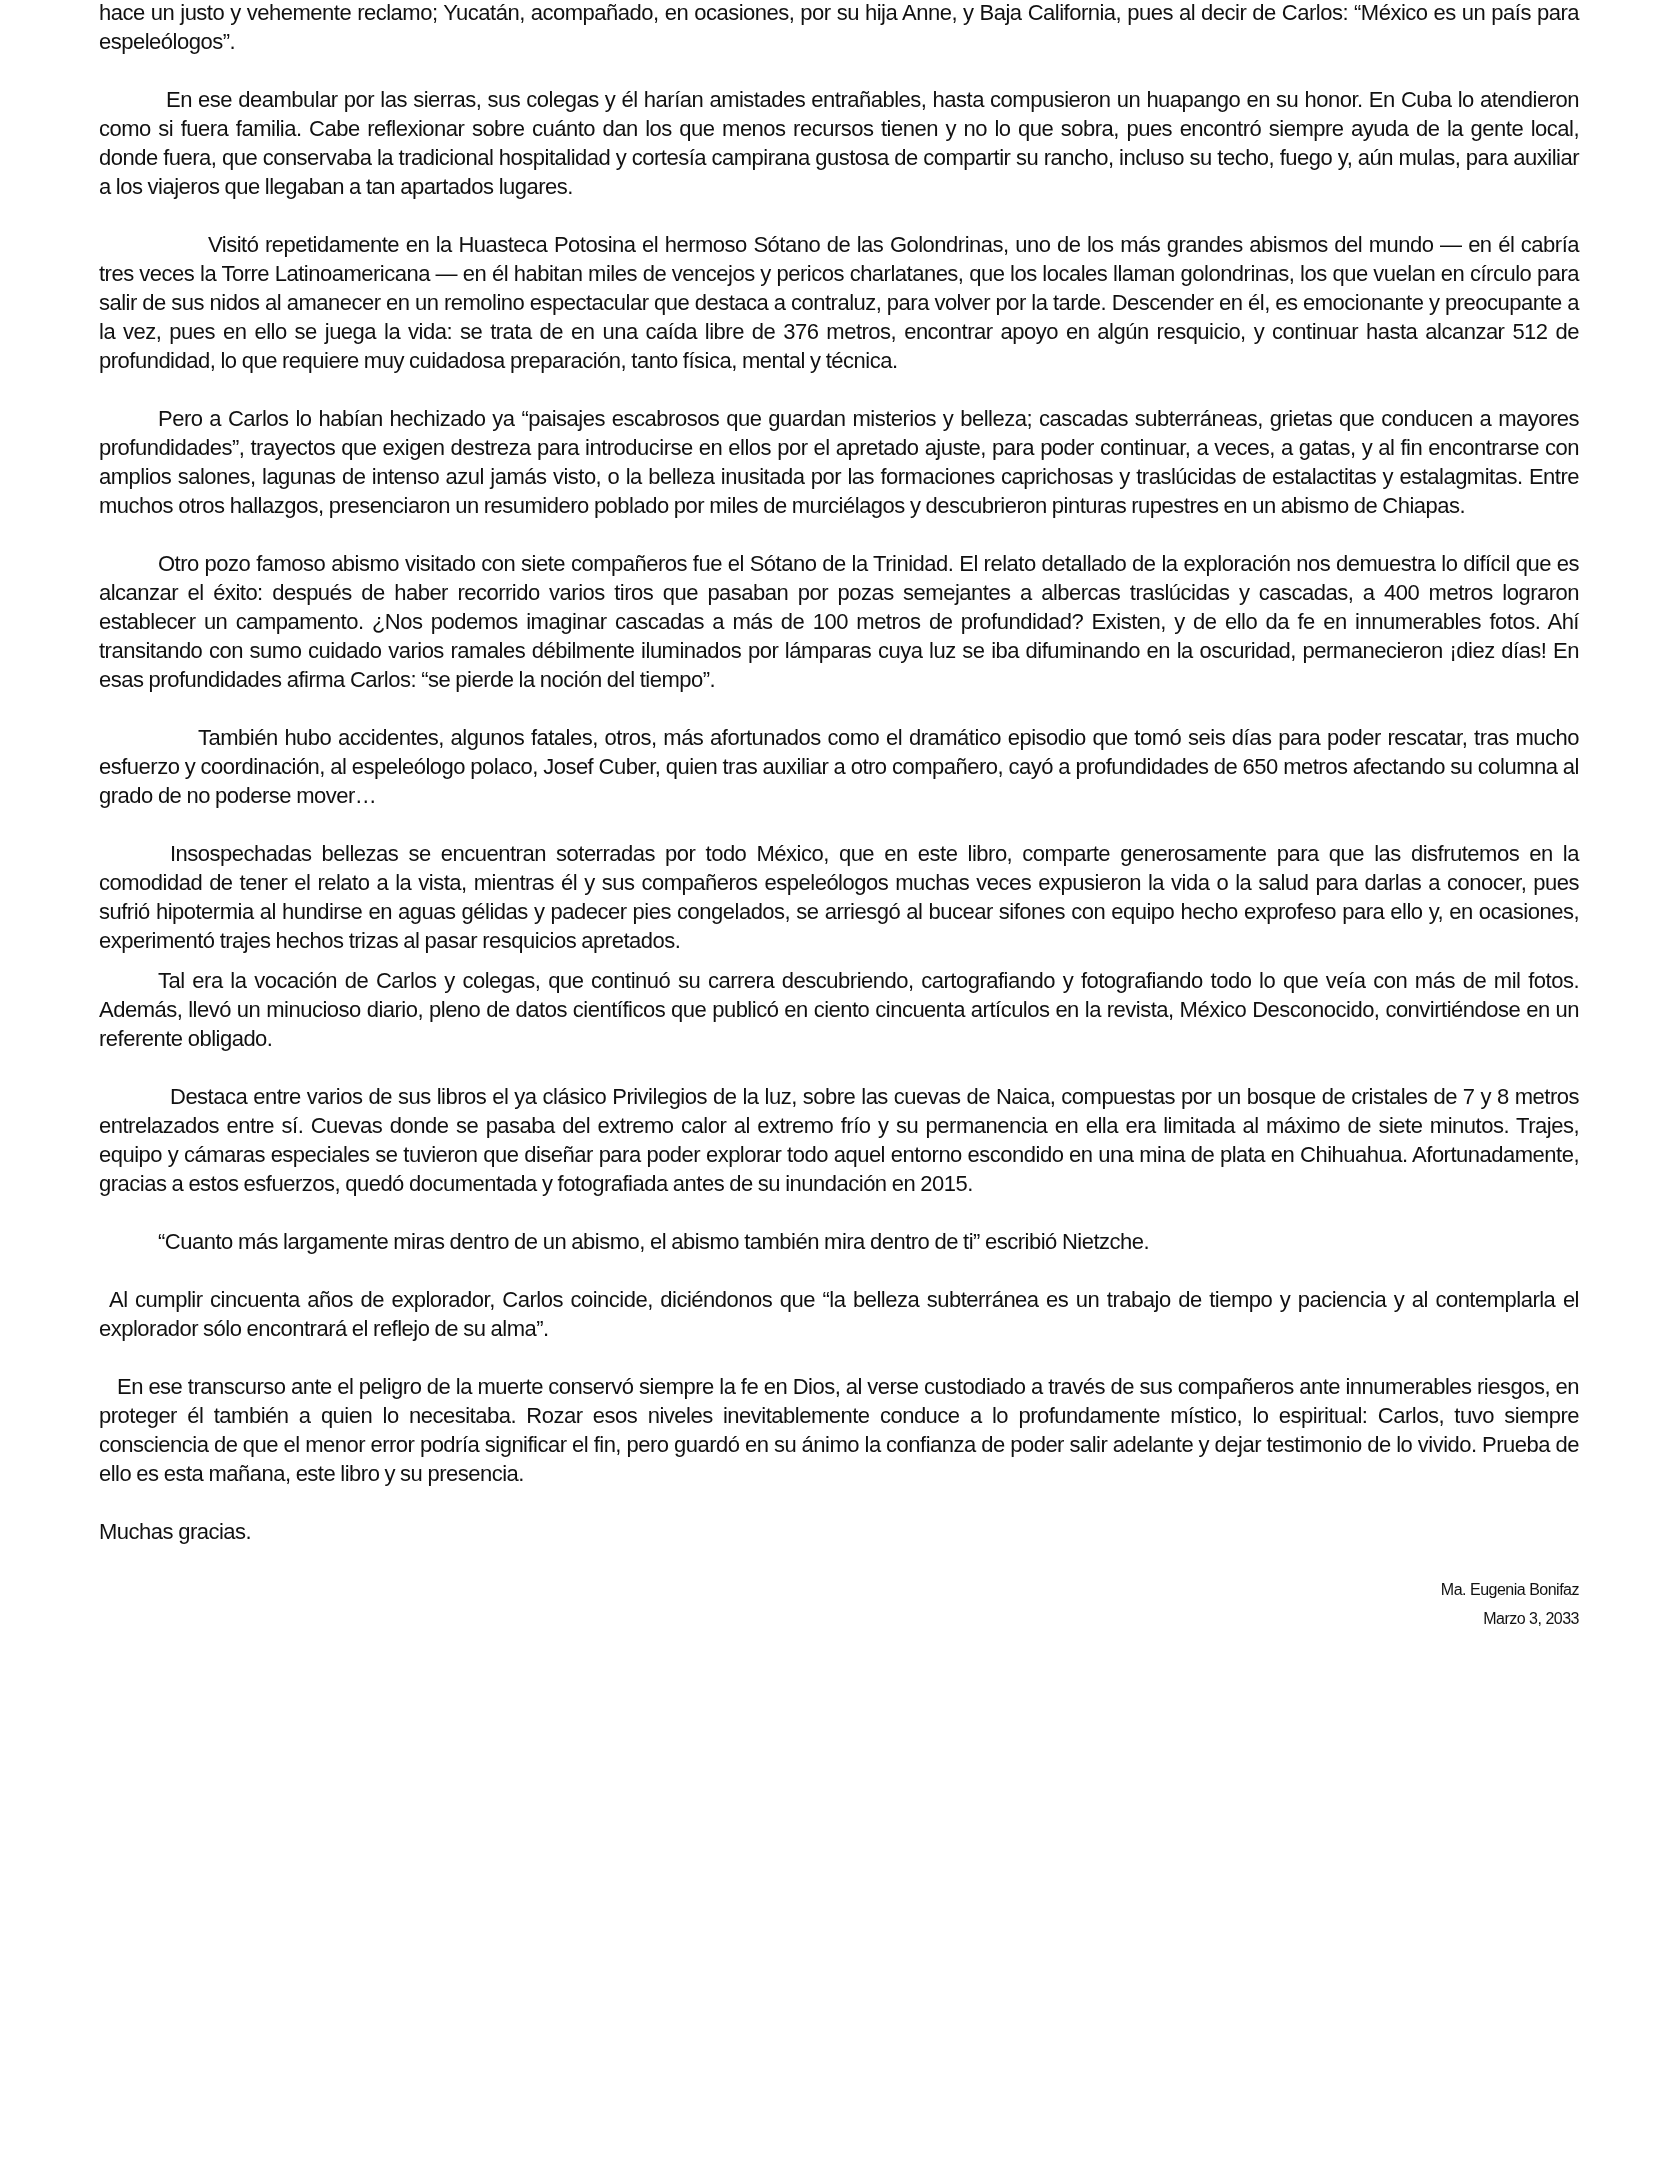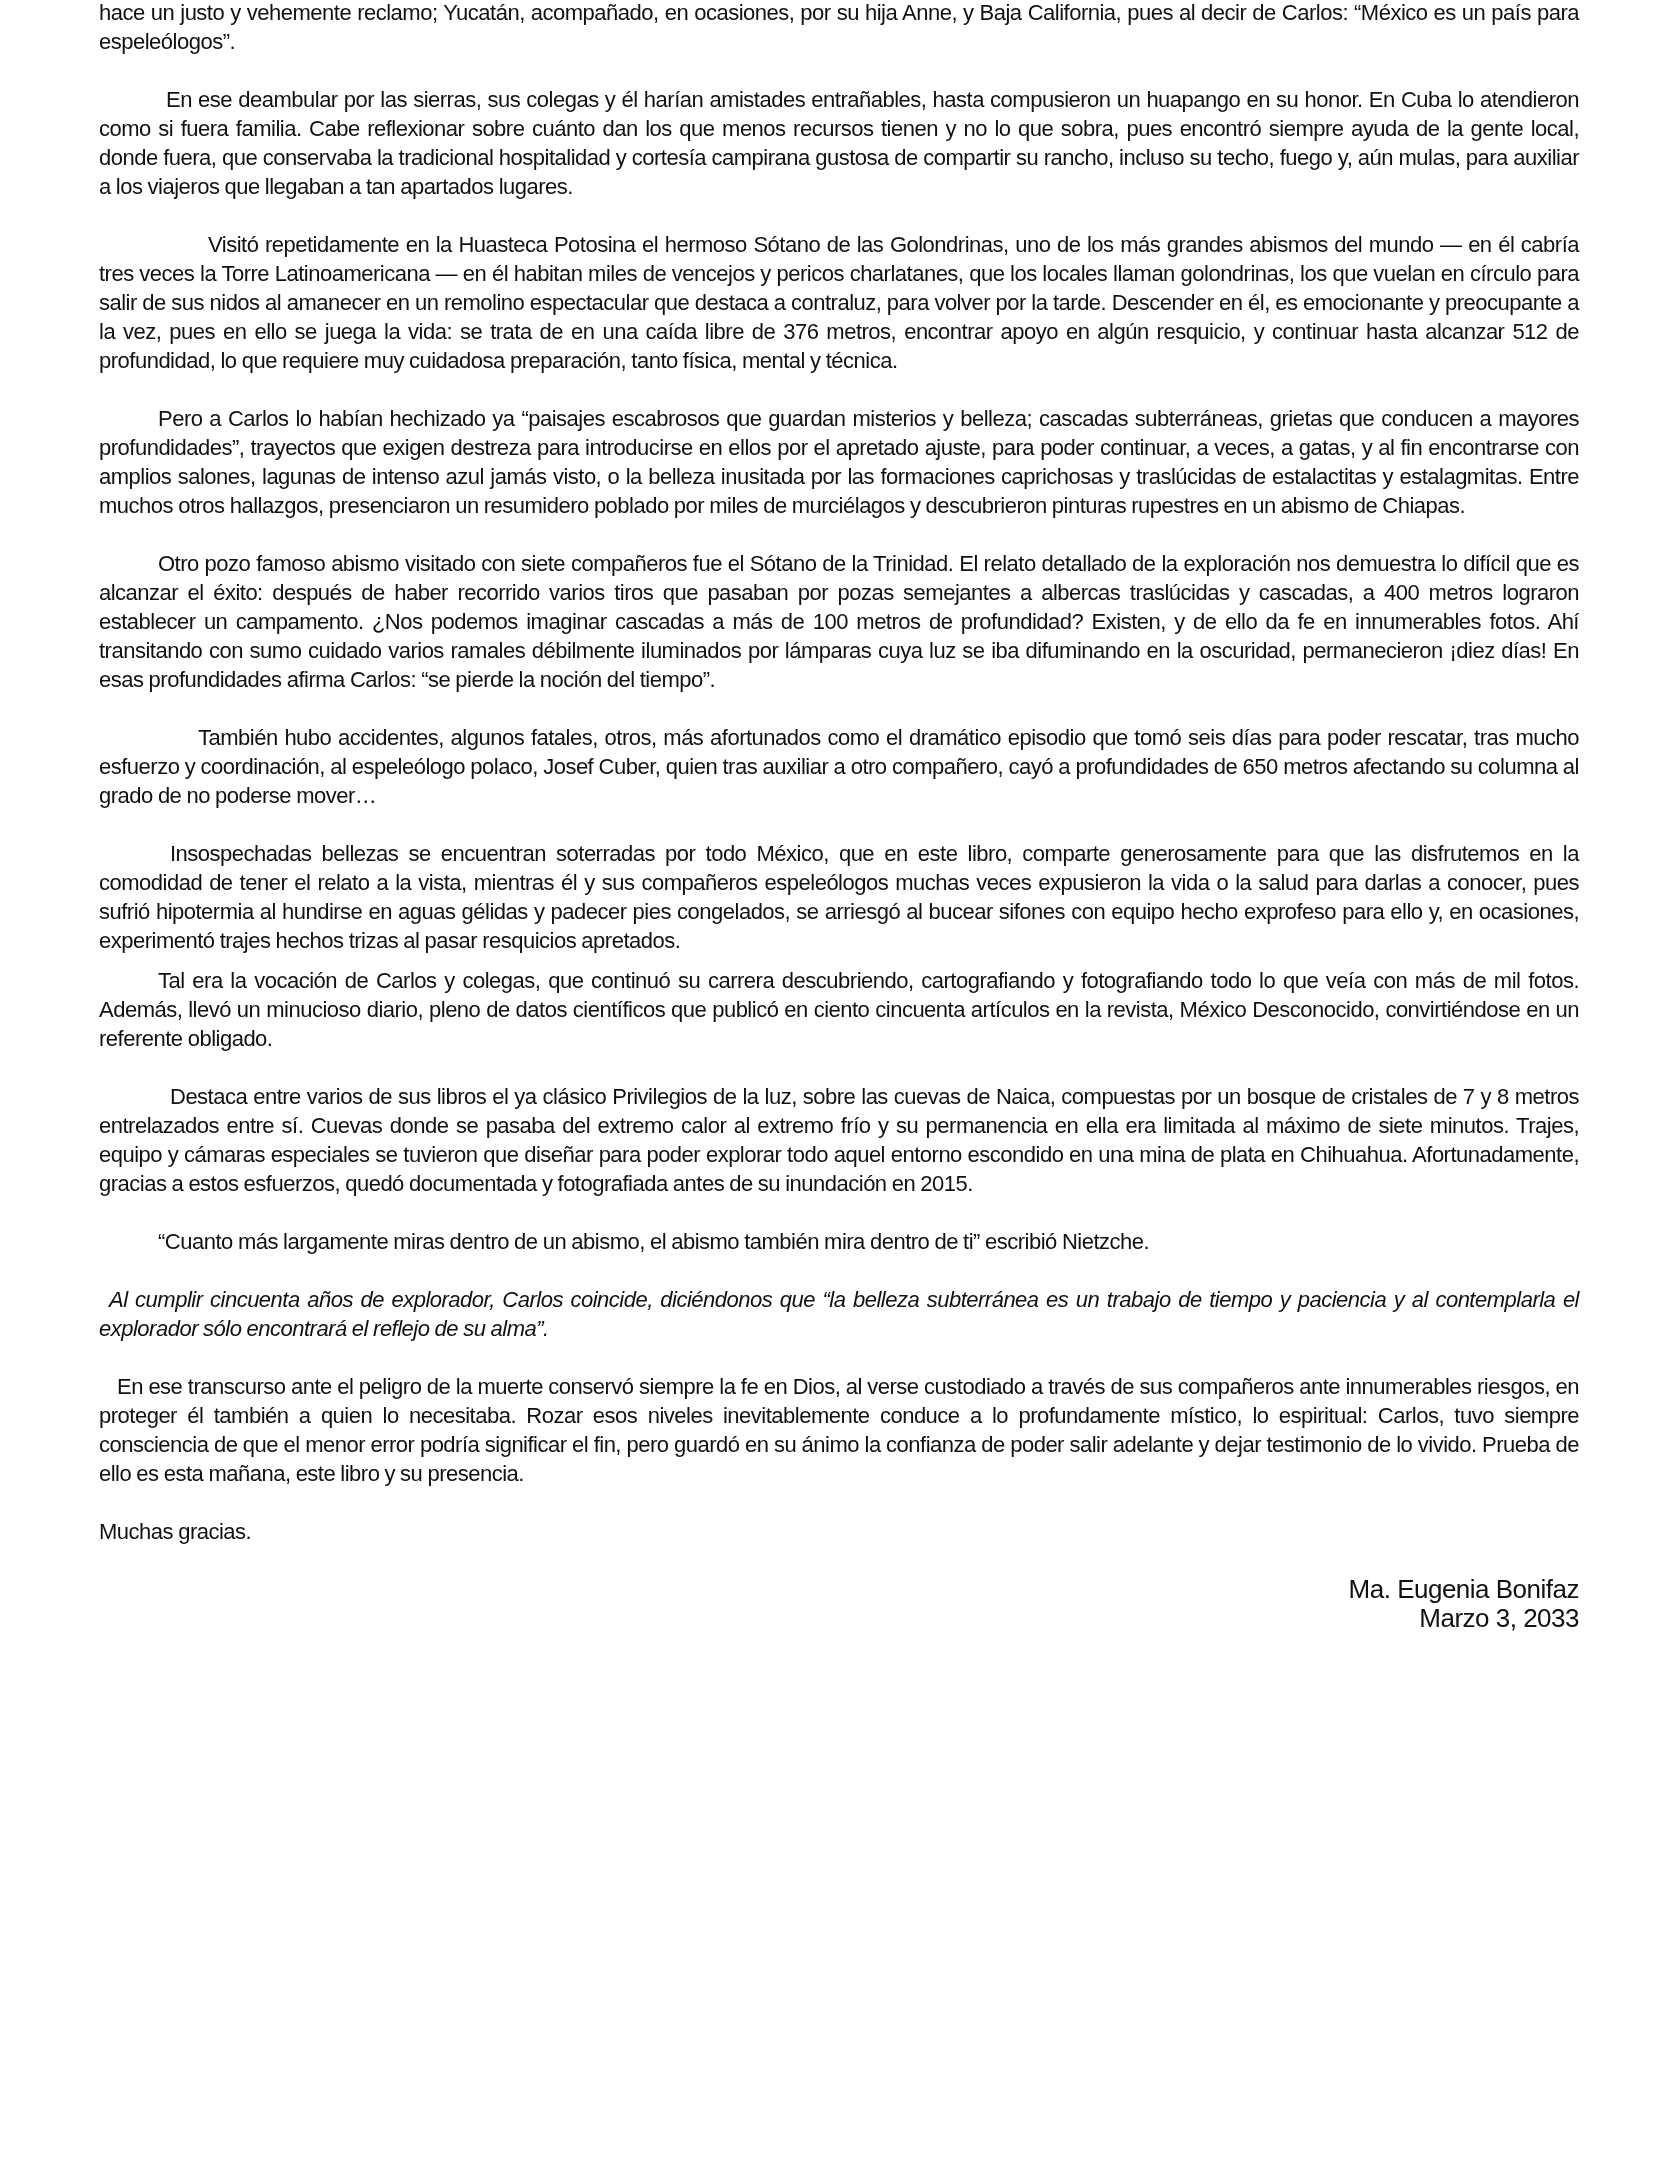--- a/index.html
+++ b/index.html
@@ -29,28 +29,28 @@
       letter-spacing: -0.5px;
       word-spacing: -0.5px;
       transform-origin: left top;
     }
     .para.tight { margin-bottom: 11px; }
     .ind1 { text-indent: 67px; }
     .ind2 { text-indent: 109px; }
     .ind3 { text-indent: 59px; }
     .ind4 { text-indent: 99px; }
     .ind5 { text-indent: 71px; }
-    .ind6 { text-indent: 10px; font-style: italic; }
+    .ind6 { text-indent: 10px; }
     .ind7 { text-indent: 18px; }
     .noindent { text-indent: 0; }
     .para.last-left { text-align-last: left; }
     .signature {
       margin-top: 8px;
       text-align: right;
-      font-size: 26px;
+      font-size: 16px;
       line-height: 29px;
       letter-spacing: -0.5px;
     }
     .signature div { display: block; }
   </style>
 </head>
 <body>
 
 <div class="page">
   <p class="para noindent last-left">hace un  justo y vehemente reclamo;  Yucatán, acompañado, en ocasiones, por su hija Anne, y Baja California, pues al decir de Carlos: “México es un país para espeleólogos”.</p>

